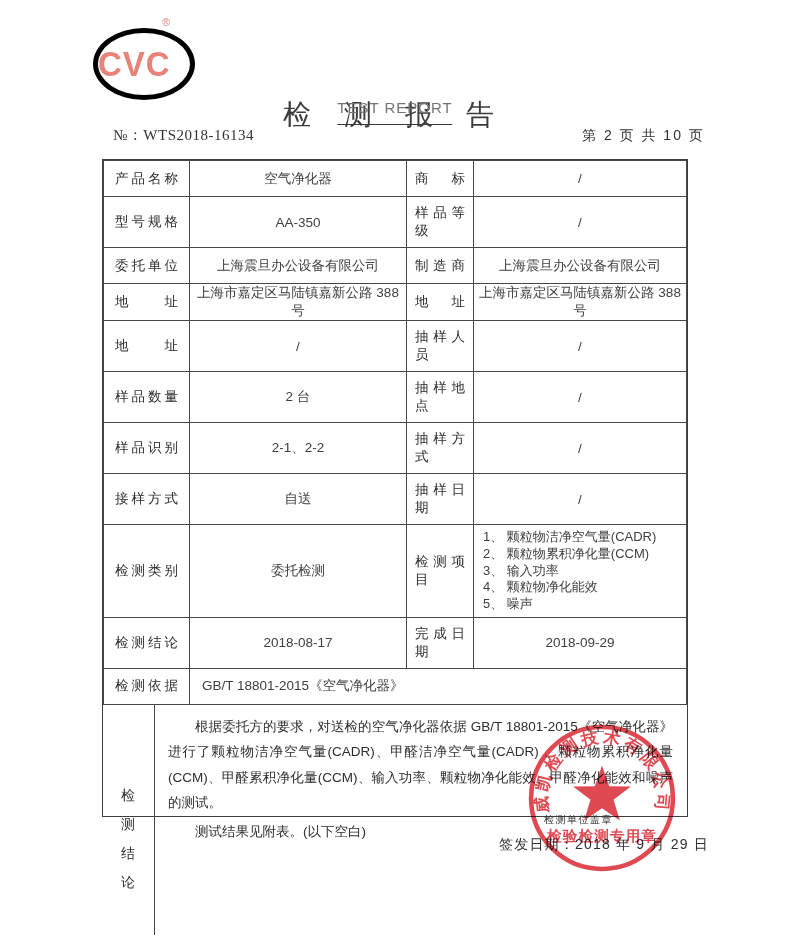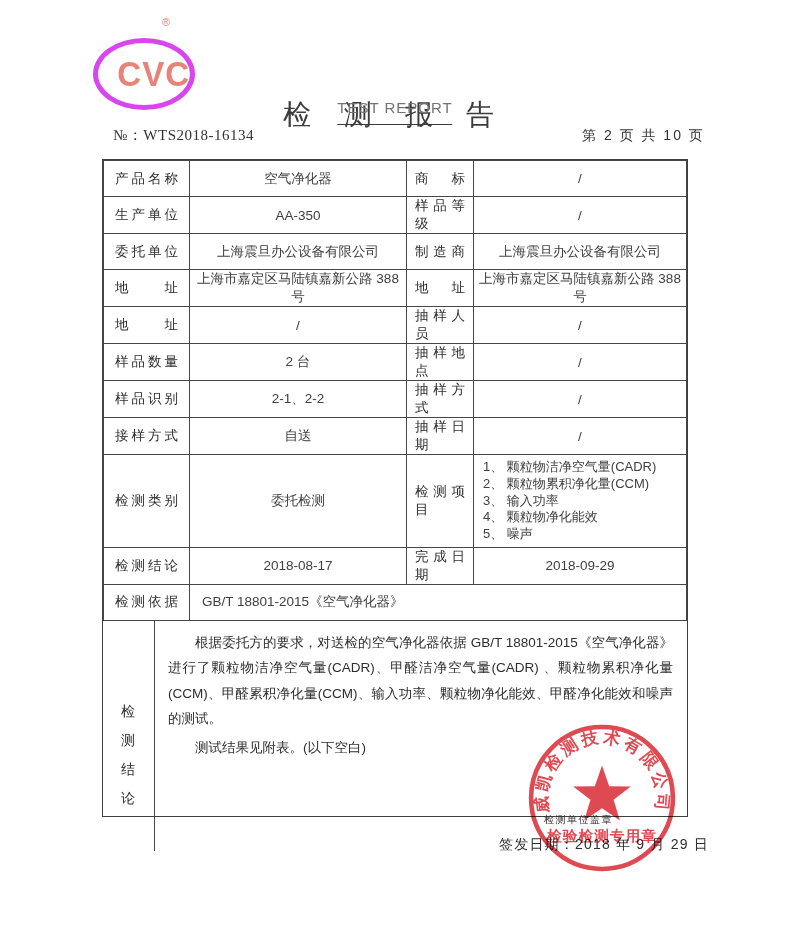--- a/index.html
+++ b/index.html
@@ -5,23 +5,23 @@
   html,body{margin:0;padding:0;}
   body{
     width:790px;height:936px;background:#ffffff;position:relative;
     font-family:"Liberation Sans",sans-serif;color:#2e2e2e;
     -webkit-font-smoothing:antialiased;
   }
   .abs{position:absolute;}
 
   
   .logo{
-    left:93px;top:38px;width:92px;height:62px;
-    border:5px solid #d946ef;border-radius:50%;
-    display:flex;align-items:center;justify-content:flex-end;
+    left:93px;top:28px;width:92px;height:62px;
+    border:5px solid #000000;border-radius:50%;
+    display:flex;align-items:center;justify-content:flex-start;
   }
   .logo-text{
     color:#e8837a;font-size:33px;font-weight:bold;letter-spacing:1px;
     font-family:"Liberation Sans",sans-serif;transform:scaleY(1.05);
   }
   .logo-reg{left:162px;top:16px;color:#e8837a;font-size:11px;}
   .title{
     left:50%;top:56px;transform:translateX(-50%);
     font-family:"Liberation Serif",serif;font-size:28px;color:#3c3c3c;
     letter-spacing:13px;white-space:nowrap;font-weight:500;margin-top:40px;
@@ -46,21 +46,21 @@
   }
   table{border-collapse:collapse;width:100%;table-layout:fixed;}
   td{
     border:1px solid #474747;text-align:center;vertical-align:middle;
     font-size:13.5px;color:#404040;padding:0 4px;overflow:hidden;
   }
   td.lbl{
     text-align:justify;text-align-last:justify;padding:0 11px;
     font-size:13.5px;color:#2e2e2e;
   }
-  td.lbl2{padding:0 8px;margin-top:12px;}
+  td.lbl2{padding:7px 8px;margin-top:12px;}
   tr.r{height:36px;}
   tr.r-big{height:92px;}
   .items{
     text-align:left;padding:4px 2px 4px 9px;font-size:13px;line-height:16.8px;
   }
   td.span-val{text-align:left;padding-left:12px;}
 
   
   .row13{display:flex;height:230px;box-sizing:border-box;}
   .row13-label{
@@ -111,21 +111,21 @@
         <col style="width:213px">
       </colgroup>
     <tbody>
       <tr class="r">
         <td class="lbl">产品名称</td>
         <td>空气净化器</td>
         <td class="lbl lbl2">商标</td>
         <td>/</td>
       </tr>
       <tr class="r">
-        <td class="lbl">生产单位</td>
+        <td class="lbl">型号规格</td>
         <td>AA-350</td>
         <td class="lbl lbl2">样品等级</td>
         <td>/</td>
       </tr>
       <tr class="r">
         <td class="lbl">委托单位</td>
         <td>上海震旦办公设备有限公司</td>
         <td class="lbl lbl2">制造商</td>
         <td>上海震旦办公设备有限公司</td>
       </tr>

